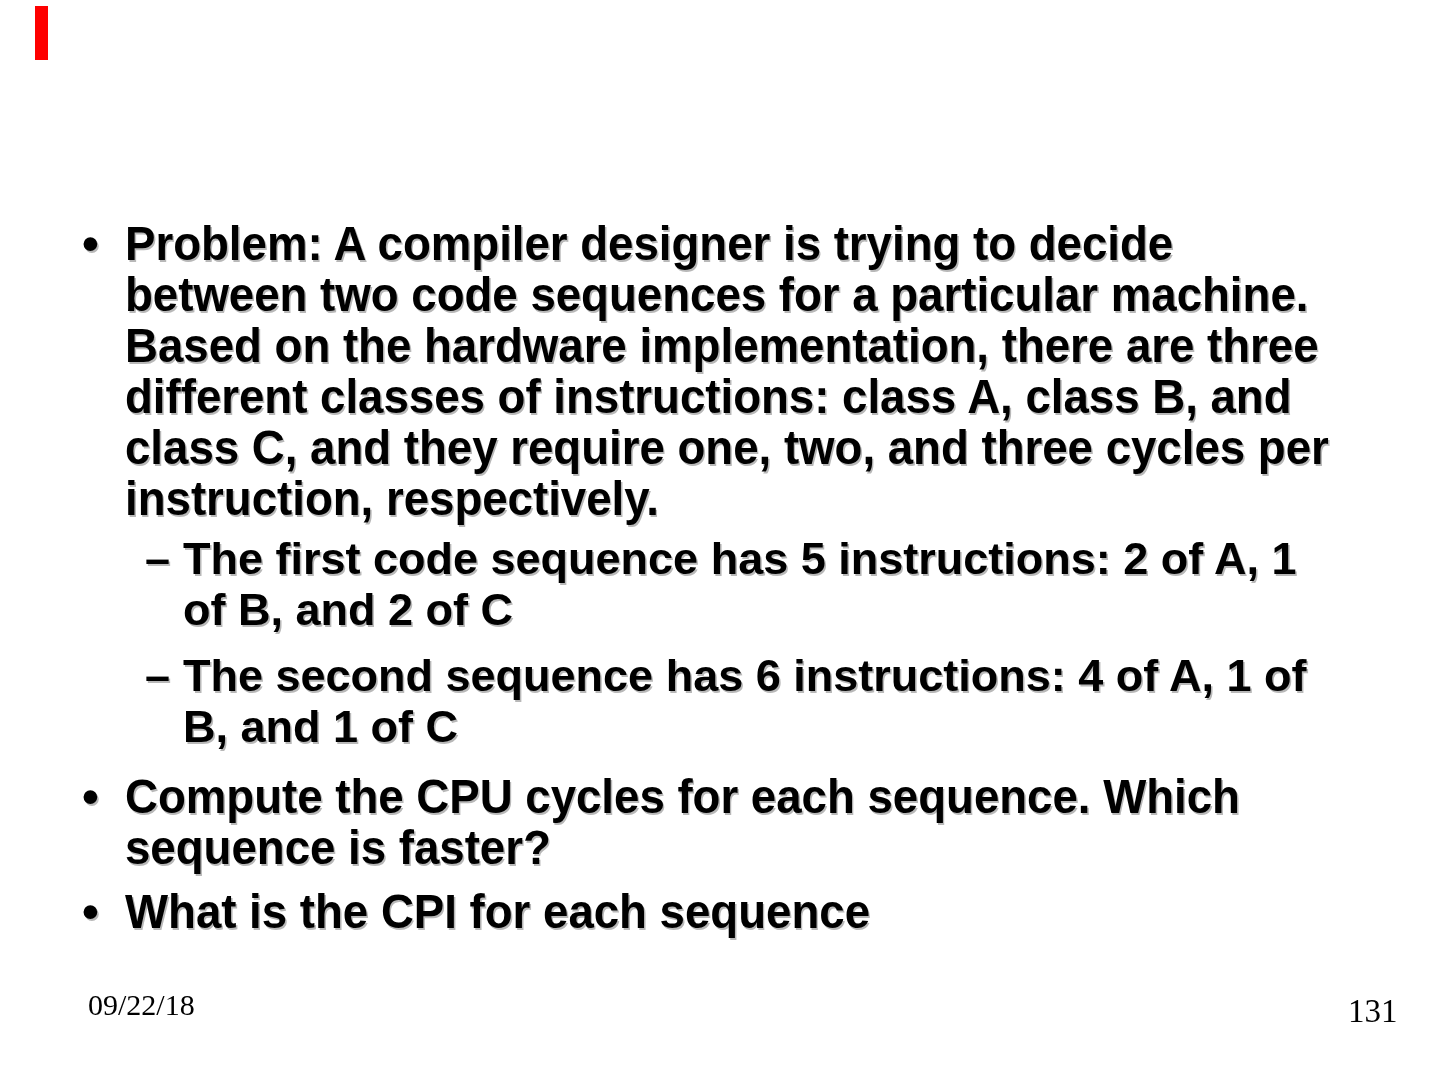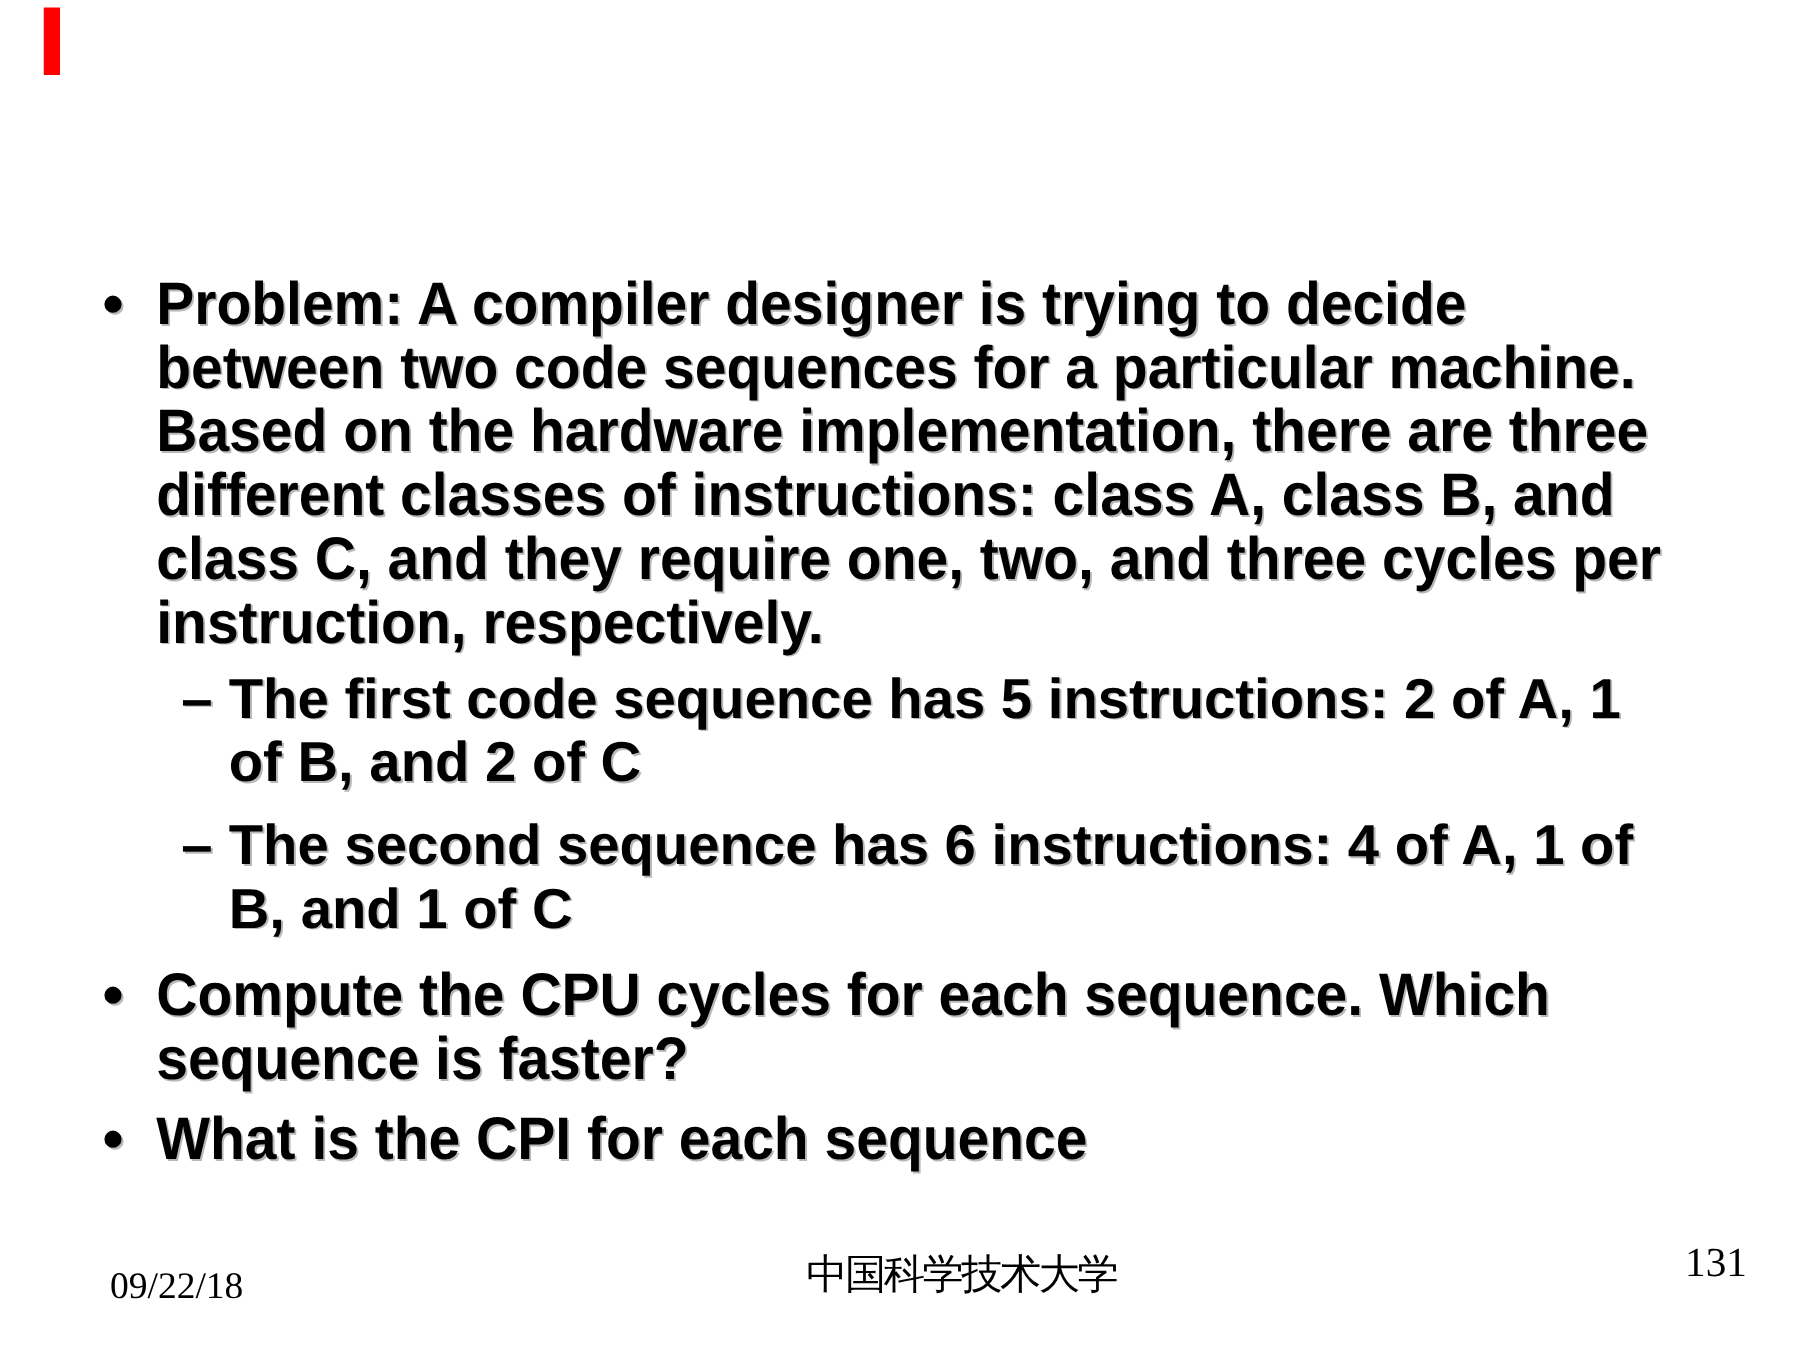--- a/index.html
+++ b/index.html
@@ -56,21 +56,21 @@
   }
   .item-1 { top: 218px; }
   .item-2 { top: 533px; }
   .item-3 { top: 650px; }
   .item-4 { top: 771px; }
   .item-5 { top: 886px; }
 
   .footer-date {
     position: absolute;
     left: 88px;
-    top: 1012px;
+    top: 988px;
     font-family: "Liberation Serif", serif;
     font-size: 30px;
     color: #000000;
   }
   .footer-institution {
     position: absolute;
     left: 645px;
     top: 997px;
     font-family: "Liberation Serif", serif;
     font-size: 33px;
@@ -121,17 +121,16 @@
 sequence is faster?</div>
   </div>
 
   <div class="item lvl1 item-5">
     <span class="marker">•</span>
     <div class="text">What is the CPI for each sequence</div>
   </div>
 
   <div class="footer-date">09/22/18</div>
 
-  <div class="footer-institution">中国科学技术大学</div>
 
   <div class="footer-page">131</div>
 
 </div>
 
 </body></html>

